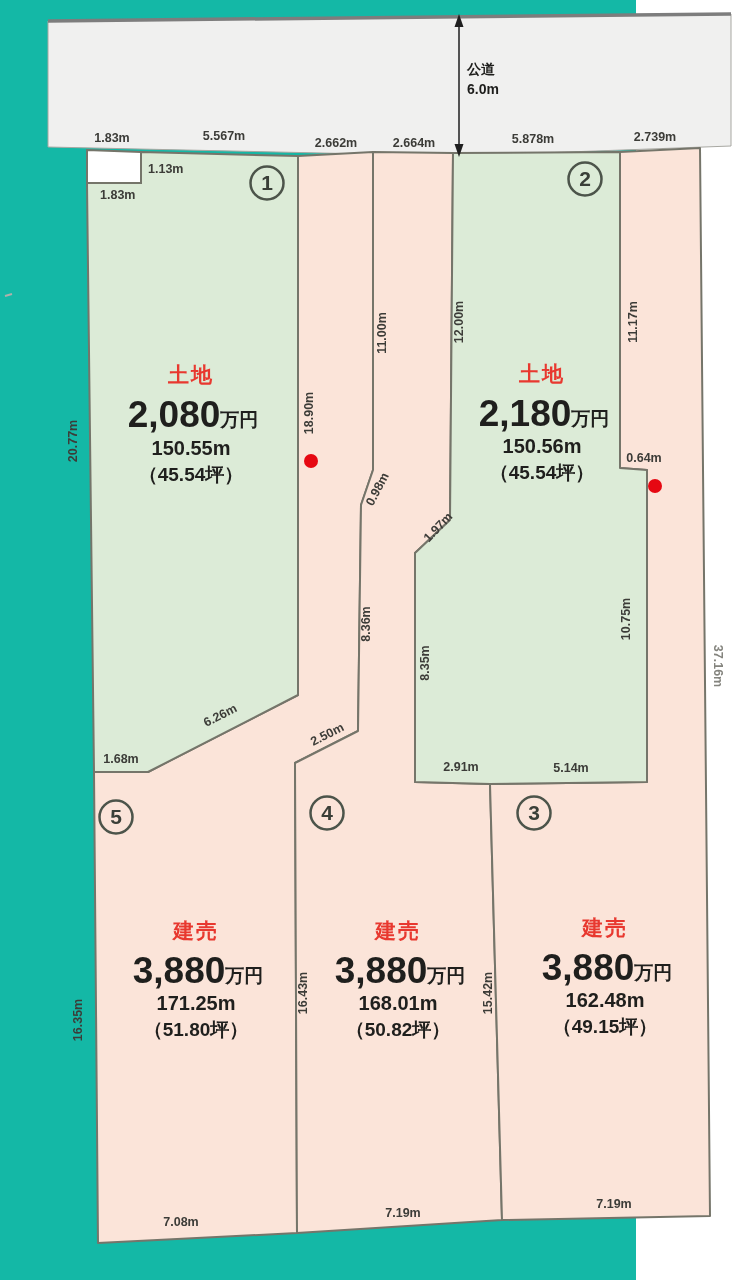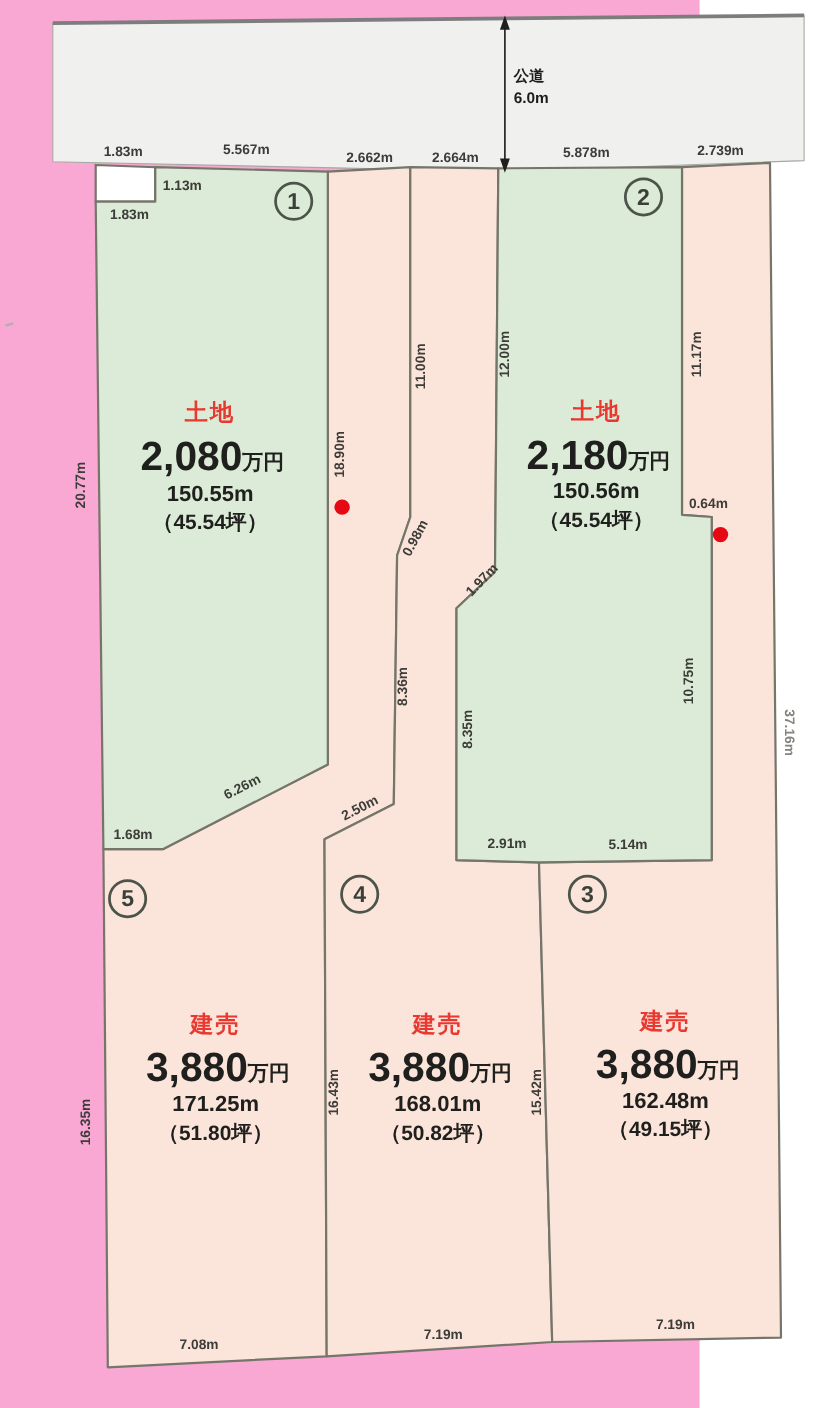--- a/index.html
+++ b/index.html
@@ -1,16 +1,16 @@
 <!DOCTYPE html>
 <html><head>
 <meta charset="utf-8">
 <style>
   html,body{margin:0;padding:0;background:#ffffff;}
-  .stage{width:636px;height:1280px;position:relative;background:#f9a8d4;
+  .stage{width:636px;height:1280px;position:relative;background:#14b8a6;
          font-family:"Liberation Sans","DejaVu Sans",sans-serif;}
   svg{display:block;}
   .plot{stroke:#75756a;stroke-width:2;stroke-linejoin:round;}
   .green{fill:#dcebd7;}
   .pink{fill:#fbe4d9;}
   .road{fill:#f0f0ef;stroke:#a8a8a2;stroke-width:1;}
   .roadline{stroke:#7d7d7d;stroke-width:3.5;fill:none;}
   .notch{fill:#ffffff;stroke:#75756a;stroke-width:2;}
   text{fill:#2b2b28;}
   .dim{font-size:12.5px;font-weight:bold;fill:#3c3c38;text-anchor:middle;}

